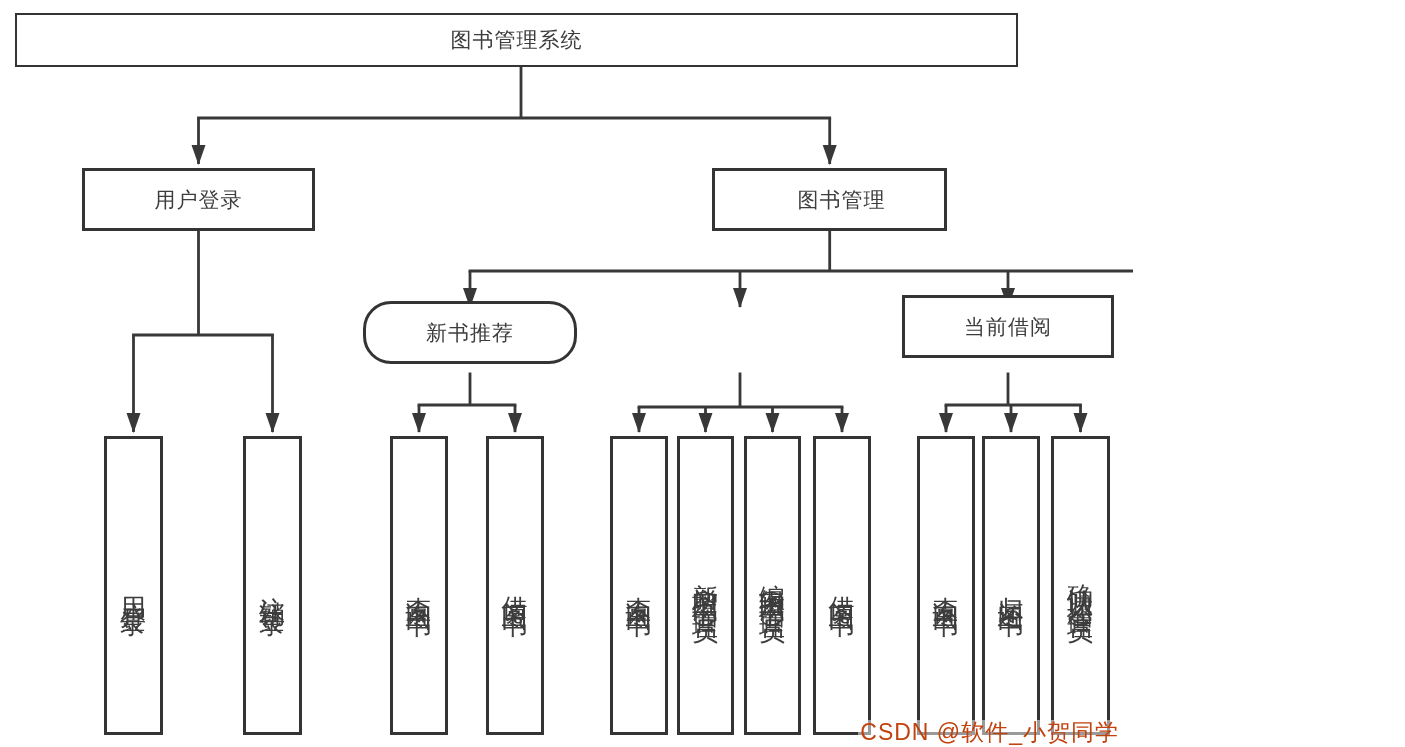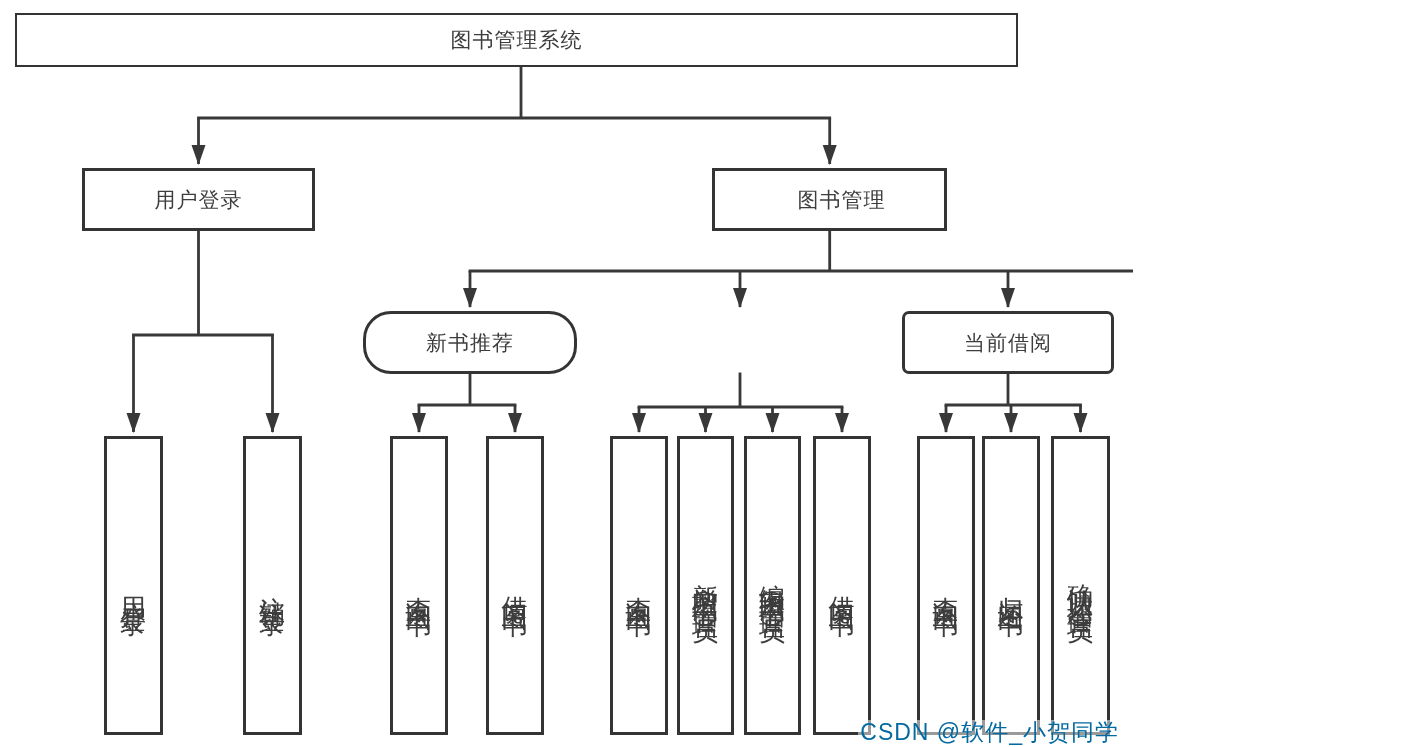--- a/index.html
+++ b/index.html
@@ -47,21 +47,21 @@
     font-size: 26px;
     line-height: 1;
     letter-spacing: 5px;
   }
   .watermark {
     position: absolute;
     right: 12px;
     bottom: 2px;
     font-size: 23px;
     line-height: 1.1;
-    color: #0369a1;
+    color: #c2410c;
     background: rgba(255,255,255,0.5);
     padding: 0 2px;
     z-index: 5;
     letter-spacing: 1px;
     white-space: nowrap;
   }
 </style>
 </head>
 <body>
 
@@ -112,24 +112,24 @@
     <span>图书管理系统</span>
   </div>
 
   <div class="box hbox" style="left:82px;top:168px;width:233px;height:63px;">
     <span>用户登录</span>
   </div>
   <div class="box hbox" style="left:712px;top:168px;width:235px;height:63px;padding-left:24px;">
     <span>图书管理</span>
   </div>
 
-  <div class="box hbox" style="left:363px;top:311px;width:214px;height:63px;border-radius:28px;">
+  <div class="box hbox" style="left:363px;top:301px;width:214px;height:63px;border-radius:28px;">
     <span>新书推荐</span>
   </div>
-  <div class="box hbox" style="left:902px;top:311px;width:212px;height:63px;border-radius:7px;">
+  <div class="box hbox" style="left:902px;top:295px;width:212px;height:63px;">
     <span>当前借阅</span>
   </div>
 
   <div class="box vbox" style="left:104px;top:436px;width:59px;height:299px;">
     <span class="vtext">用户登录</span>
   </div>
   <div class="box vbox" style="left:243px;top:436px;width:59px;height:299px;">
     <span class="vtext">注销登录</span>
   </div>
 

